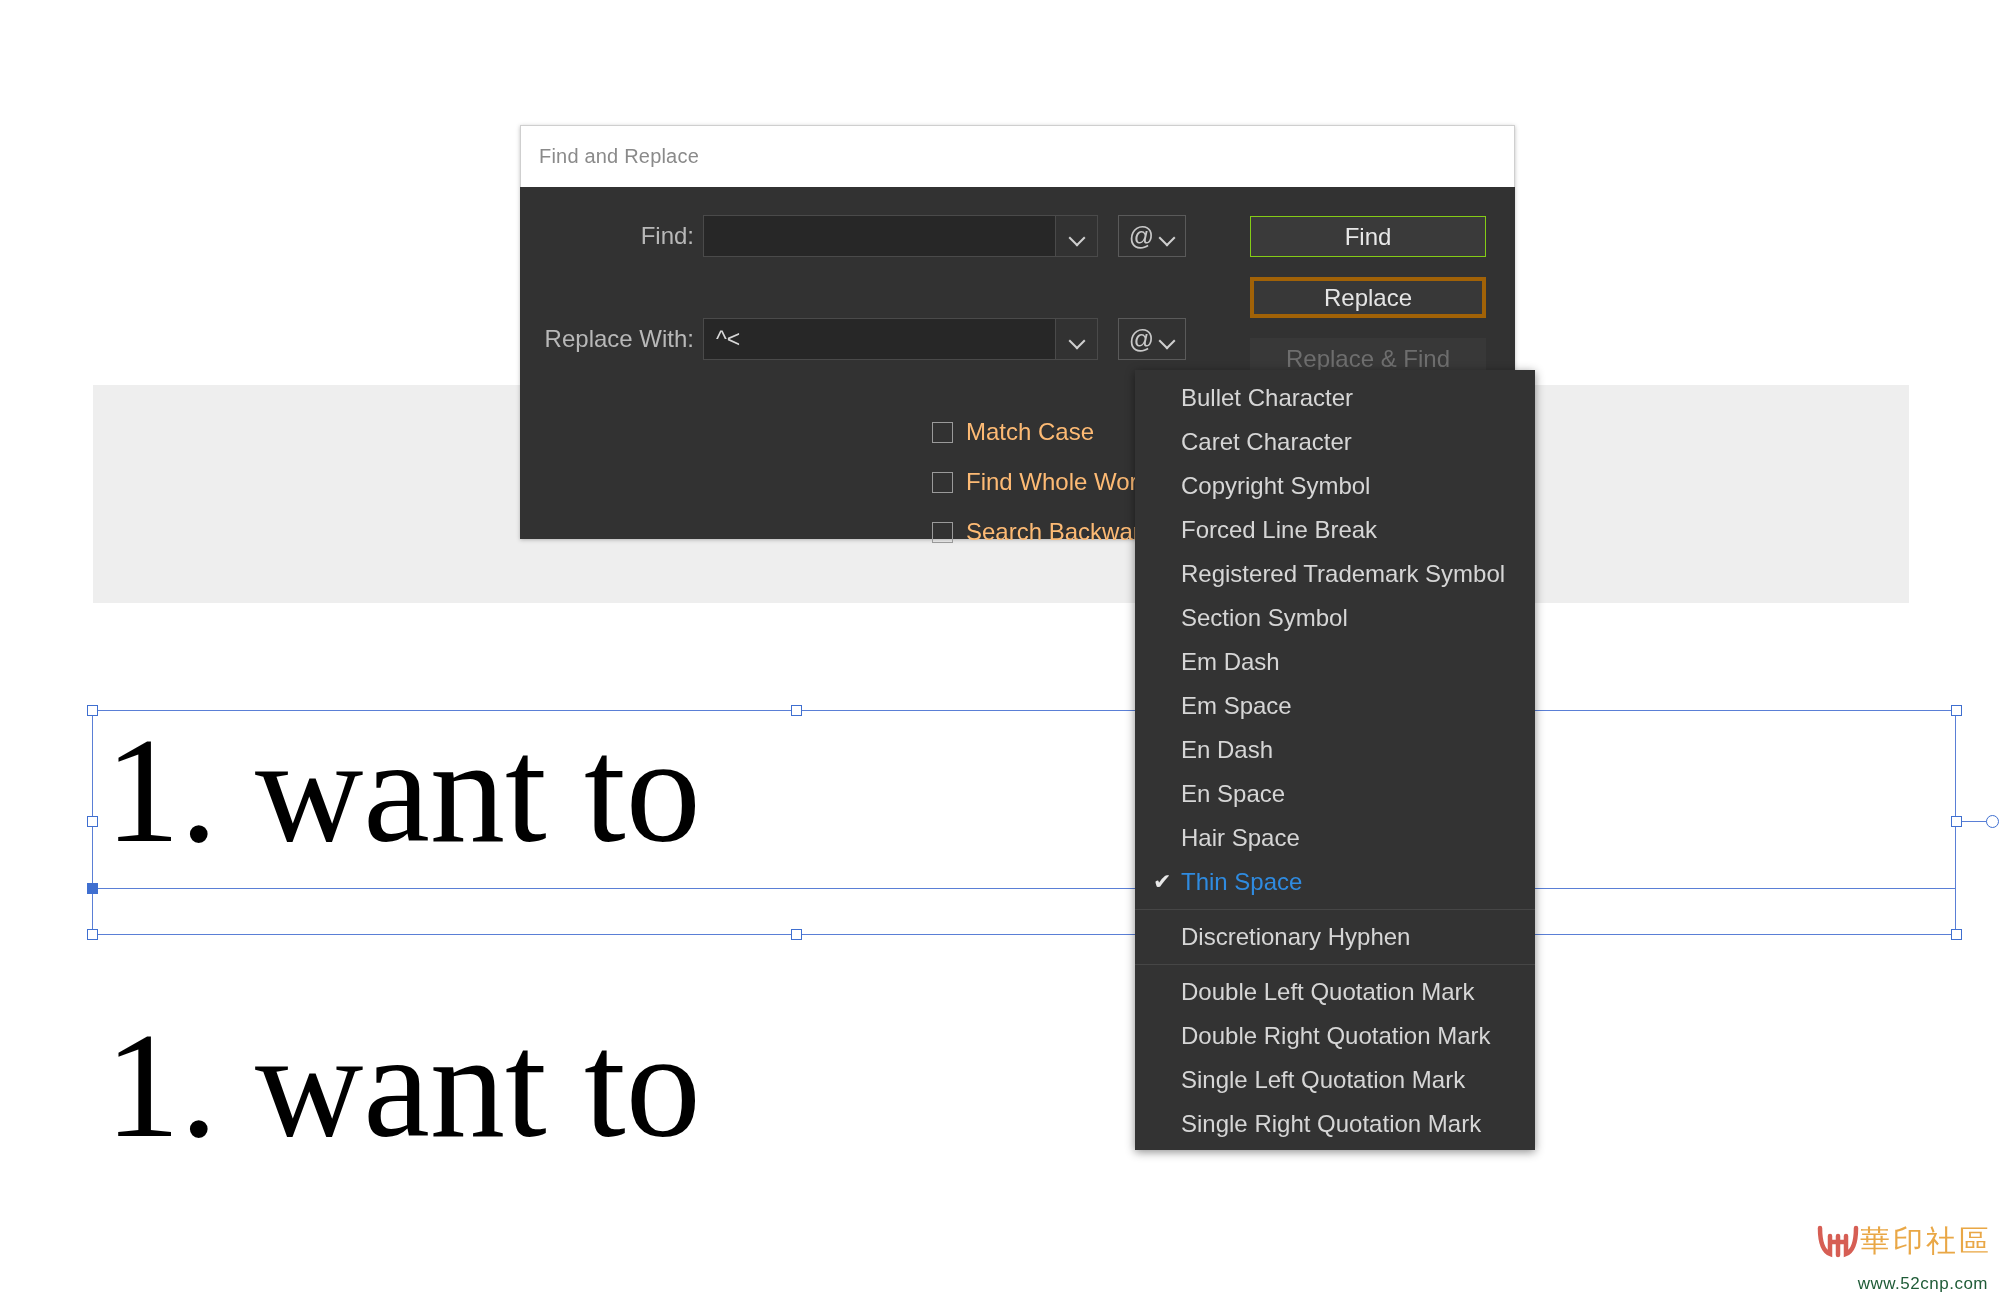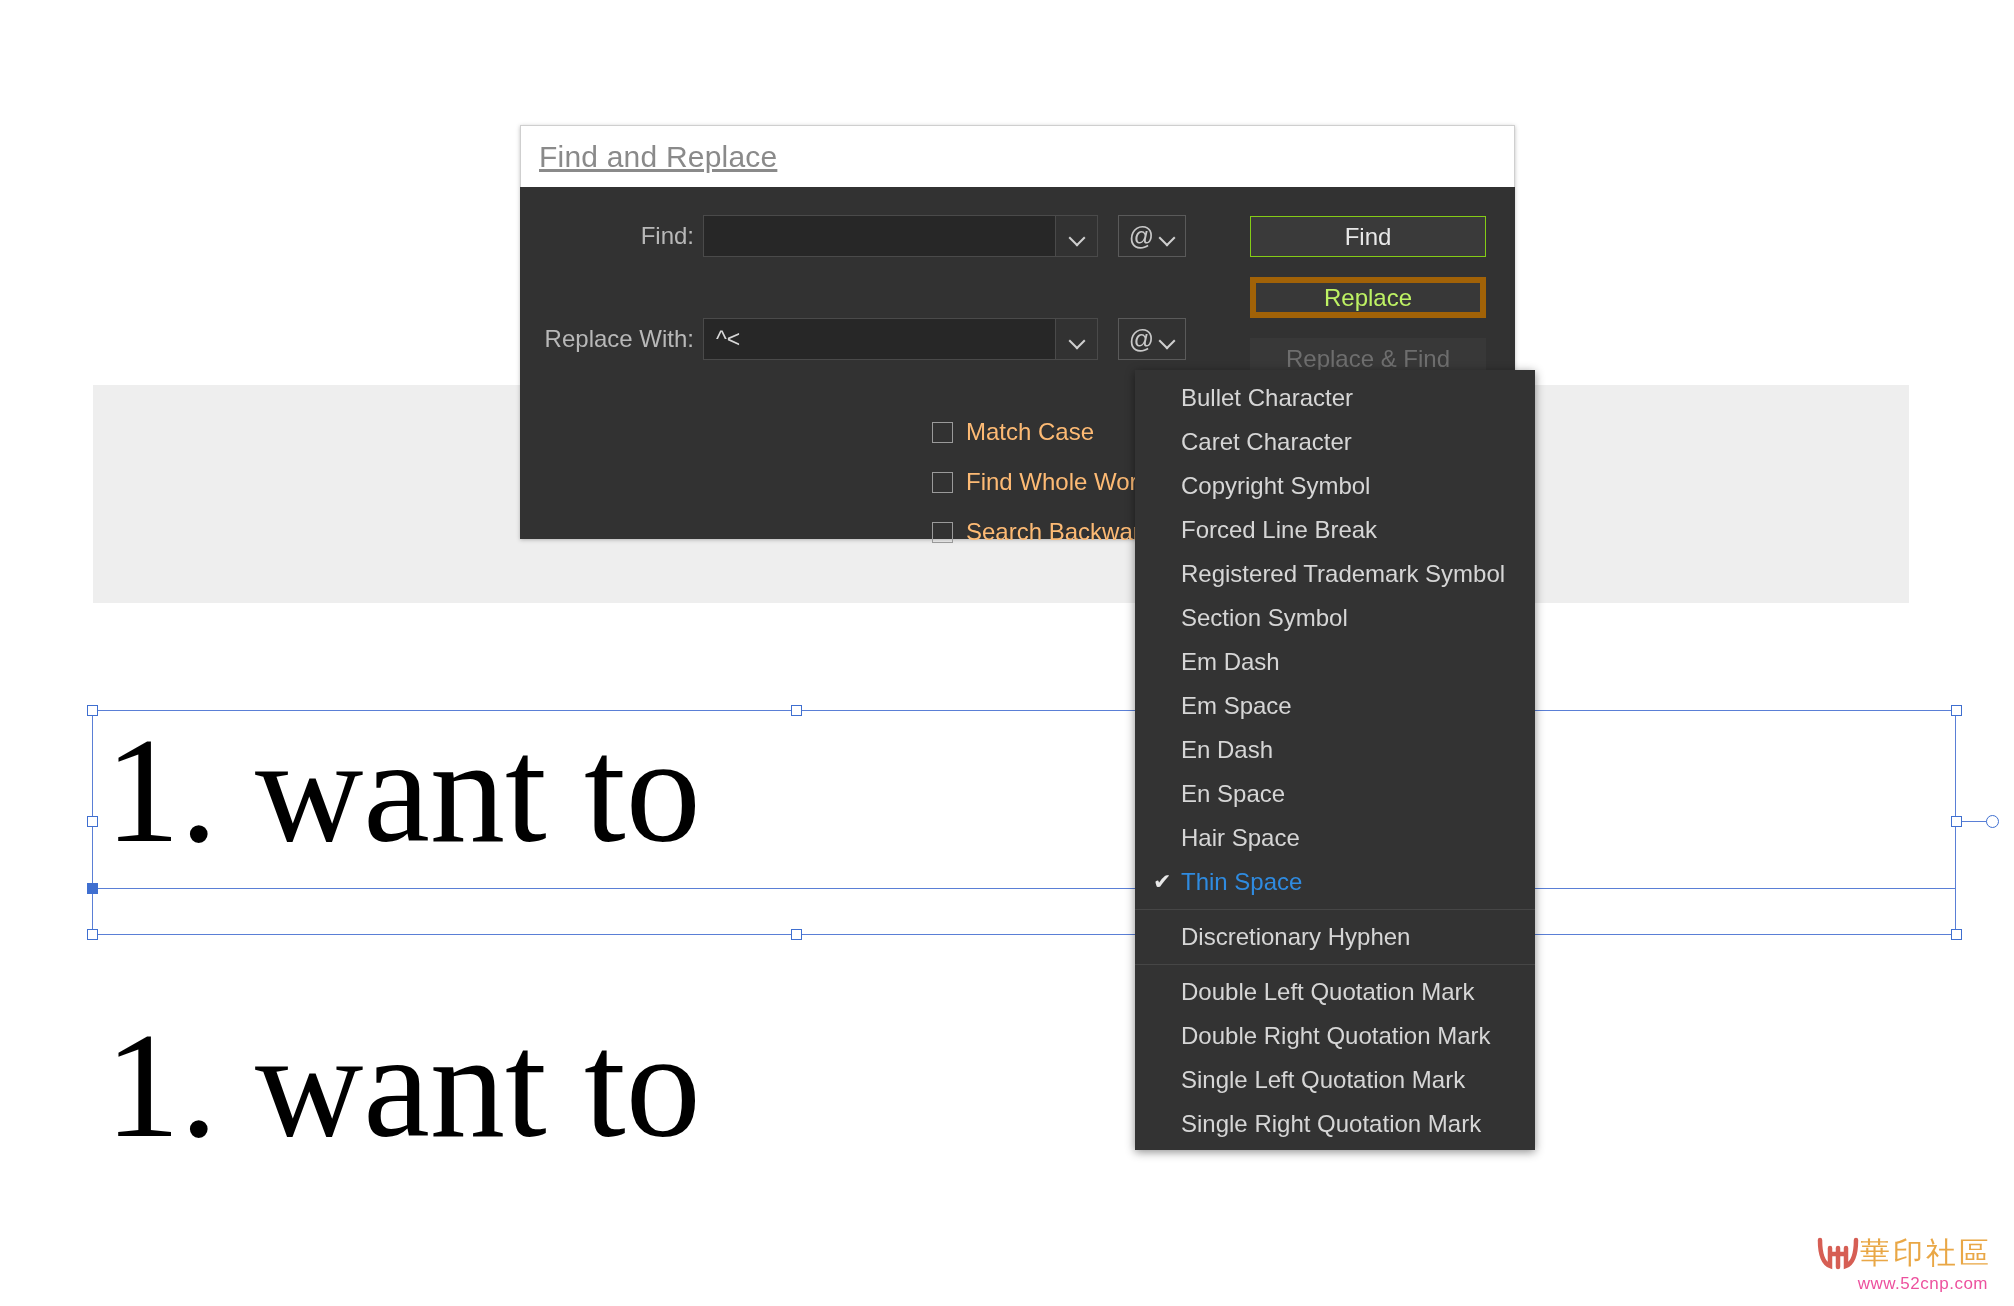--- a/index.html
+++ b/index.html
@@ -105,23 +105,22 @@
     background: #ffffff;
     border: 1px solid #cfcfcf;
     border-bottom: none;
     box-sizing: border-box;
     display: flex;
     align-items: center;
     padding-left: 18px;
   }
   #dialog-title {
     color: #8a8a8a;
-    font-size: 30px;
+    font-size: 20px;
     letter-spacing: 0.2px;
-    text-decoration: underline;
   }
   #dialog-body {
     background: #323232;
     padding: 28px 0 40px 0;
     position: relative;
     height: 352px;
     box-sizing: border-box;
   }
 
   .field-row {
@@ -214,22 +213,22 @@
   }
   #btn-find {
     left: 730px; top: 29px;
     background: #3a3a3a;
     border: 1px solid #84cc16;
     color: #e8e8e8;
   }
   #btn-replace {
     left: 730px; top: 90px;
     background: #383838;
-    border: 6px solid #a16207;
-    color: #bef264;
+    border: 4px solid #a16207;
+    color: #e5e5e5;
   }
   #btn-replace-find {
     left: 730px; top: 151px;
     background: #383838;
     border: 1px solid #383838;
     color: #6e6e6e;
   }
 
   
   .check-col { position: absolute; }
@@ -308,23 +307,23 @@
   #wm-cn {
     font-size: 30px;
     color: #e8a33d;
     letter-spacing: 3px;
     line-height: 1;
     font-family: "DejaVu Sans", sans-serif;
     font-weight: normal;
   }
   #wm-url {
     font-size: 17px;
-    color: #ec4899;
+    color: #14532d;
     letter-spacing: 0.5px;
-    margin-top: 4px;
+    margin-top: 16px;
     text-align: right;
     padding-right: 4px;
   }
 </style>
 </head>
 <body>
 
 <div id="canvas-area">
 
   <div id="grey-band"></div>

